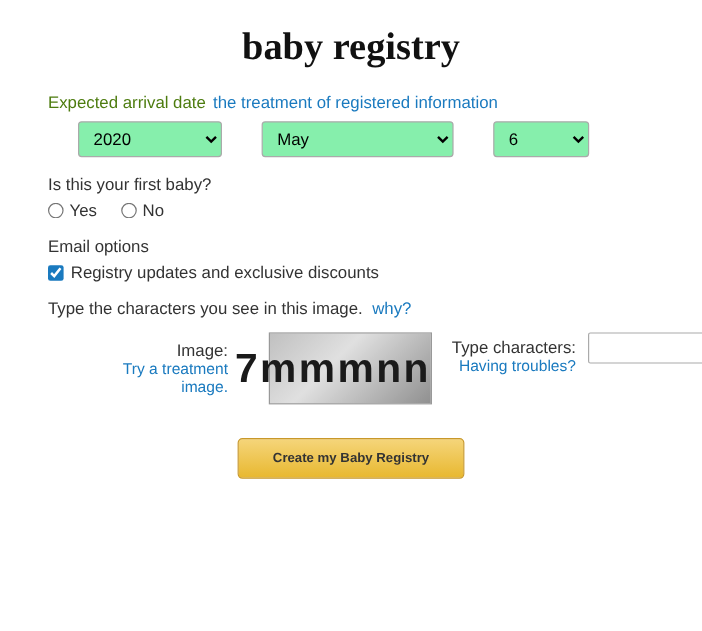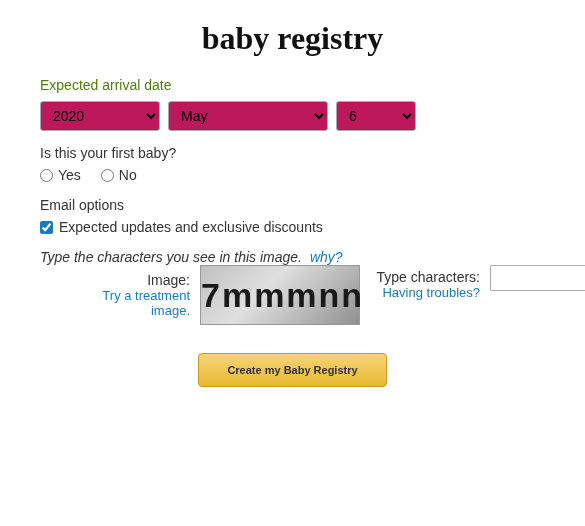--- a/index.html
+++ b/index.html
@@ -42,23 +42,24 @@
     .date-row {
       display: flex;
       gap: 8px;
       margin-bottom: 14px;
     }
     select {
       border: 1px solid #aaa;
       border-radius: 3px;
       padding: 5px 8px;
       font-size: 14px;
-      background: #be185d;
+      background: #86efac;
       appearance: auto;
       cursor: pointer;
+      margin-left: 25px;
     }
     select.year { width: 120px; }
     select.month { width: 160px; }
     select.day { width: 80px; }
     .radio-row {
       display: flex;
       gap: 20px;
       align-items: center;
       margin-bottom: 14px;
     }
@@ -79,21 +80,21 @@
       font-size: 14px;
       margin-bottom: 6px;
       cursor: pointer;
     }
     .checkbox-label input[type="checkbox"] {
       margin-top: 2px;
       accent-color: #1a7abf;
     }
     .captcha-header {
       font-size: 14px;
-      font-style: italic;
+      margin-bottom: 12px;
     }
     .captcha-section {
       display: flex;
       flex-direction: row;
       align-items: flex-start;
       margin-left: 30px;
       margin-bottom: 20px;
     }
     .captcha-row {
       display: flex;
@@ -109,33 +110,34 @@
       font-size: 14px;
       color: #333;
     }
     .captcha-label-col .sub-link {
       color: #1a7abf;
       font-size: 13px;
       text-decoration: none;
       display: block;
     }
     .captcha-image {
-      width: 160px;
+      width: 136px;
       height: 60px;
       background: linear-gradient(135deg, #c0c0c0 0%, #e0e0e0 40%, #909090 100%);
       display: flex;
       align-items: center;
-      justify-content: flex-start;
+      justify-content: flex-end;
       border: 1px solid #999;
       font-size: 34px;
       font-weight: bold;
       font-family: Arial, sans-serif;
       color: #1a1a1a;
       letter-spacing: 2px;
       user-select: none;
+      margin-left: 24px;
     }
     .type-row {
       display: flex;
       align-items: flex-start;
       margin-bottom: 6px;
     }
     .type-label-col {
       width: 130px;
       text-align: right;
       padding-right: 10px;
@@ -181,20 +183,21 @@
     }
   </style>
 </head>
 <body>
 
 <h1>baby registry</h1>
 
 <div class="section">
   <div class="label-row">
     <span class="label-text">Expected arrival date</span>
+    <a class="link" href="#">the treatment of registered information</a>
   </div>
   <div class="date-row">
     <select class="year">
       <option>2020</option>
       <option>2019</option>
       <option>2021</option>
       <option>2022</option>
     </select>
     <select class="month">
       <option>January</option>
@@ -234,21 +237,21 @@
       <input type="radio" name="firstbaby" value="no" style="">
       <span>No</span>
     </label>
   </div>
 </div>
 
 <div class="section checkbox-section">
   <div class="section-title">Email options</div>
   <label class="checkbox-label">
     <input type="checkbox" checked="" style="">
-    <span>Expected updates and exclusive discounts</span>
+    <span>Registry updates and exclusive discounts</span>
   </label>
 </div>
 
 <div class="section">
   <div class="captcha-header">
     <span>Type the characters you see in this image.</span>
     <a class="link" href="#" style="margin-left:4px;">why?</a>
   </div>
 
   <div class="captcha-section">

